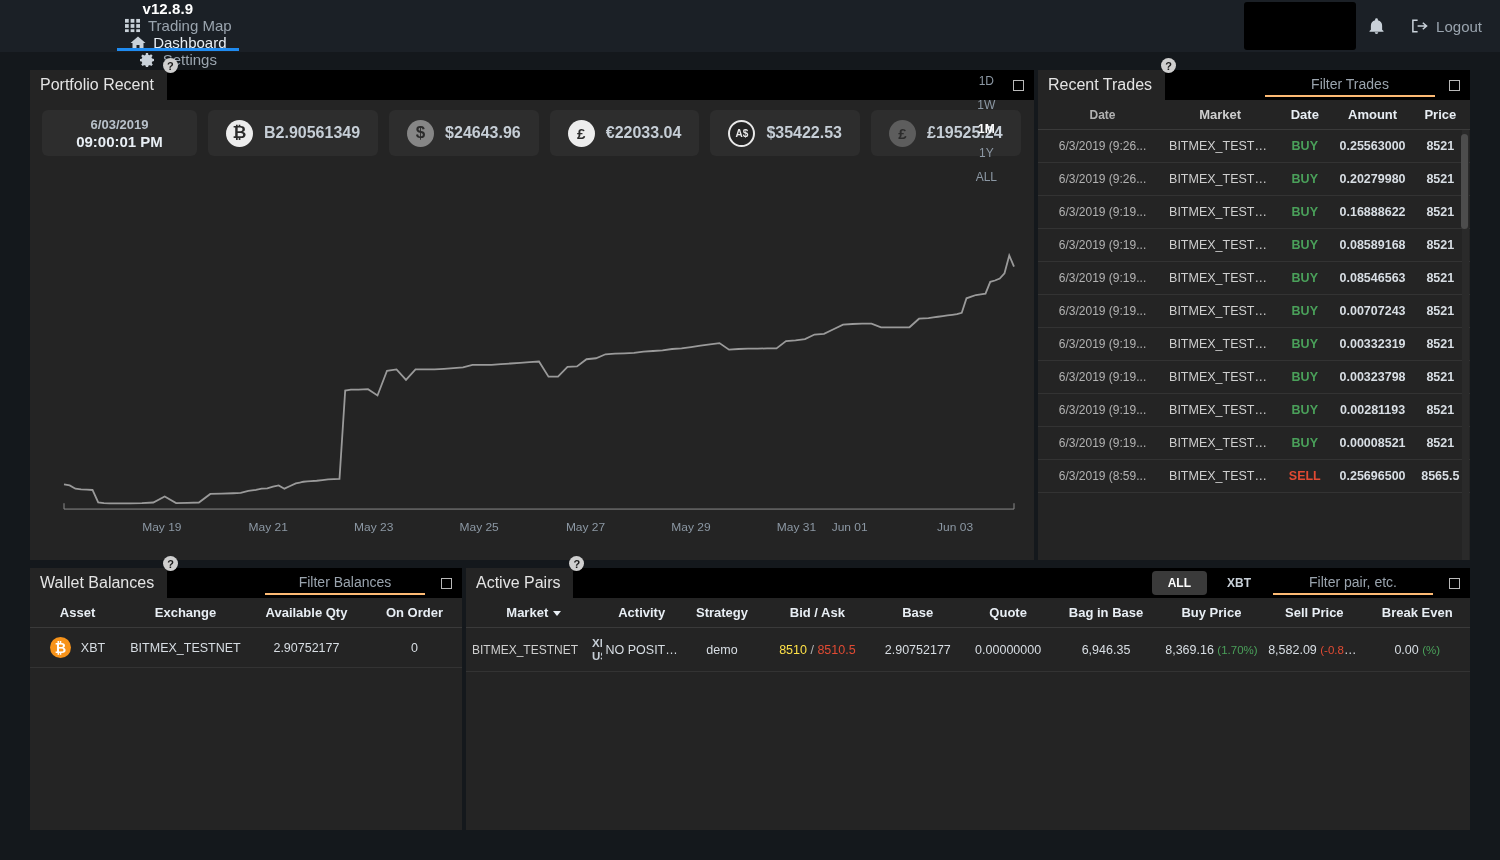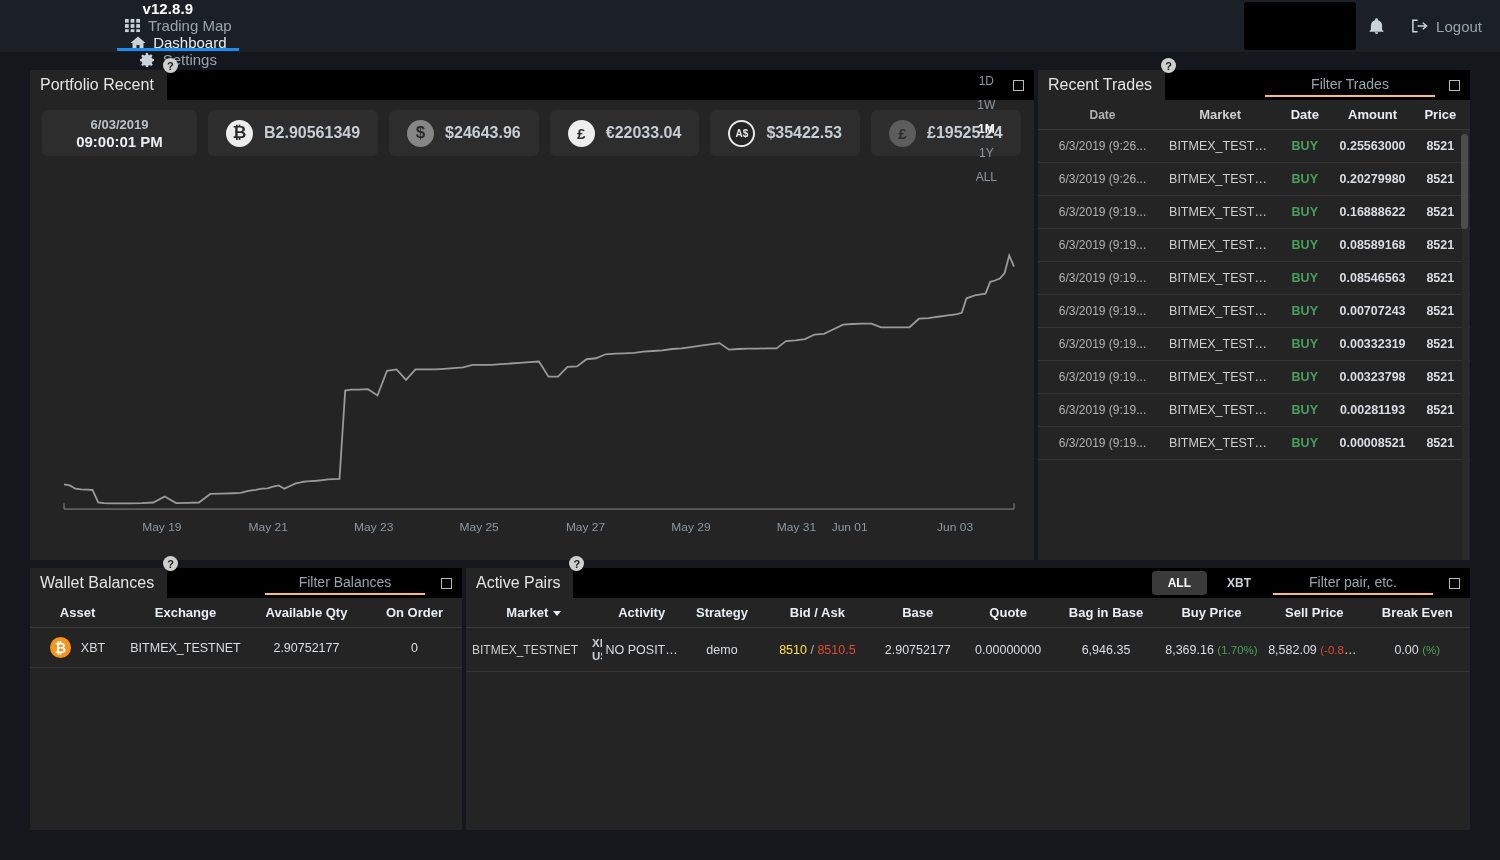--- a/index.html
+++ b/index.html
@@ -405,20 +405,27 @@
             <td class="col-type"><span class="buy">BUY</span></td>
             <td class="col-amount">0.00281193</td>
             <td class="col-price">8521</td>
           </tr>
           <tr>
             <td class="col-date">6/3/2019 (9:19...</td>
             <td class="col-market">BITMEX_TESTN...</td>
             <td class="col-type"><span class="buy">BUY</span></td>
             <td class="col-amount">0.00008521</td>
             <td class="col-price">8521</td>
+          </tr>
+          <tr>
+            <td class="col-date">6/3/2019 (8:59...</td>
+            <td class="col-market">BITMEX_TESTN...</td>
+            <td class="col-type"><span class="sell">SELL</span></td>
+            <td class="col-amount">0.25696500</td>
+            <td class="col-price">8565.5</td>
           </tr>
         </tbody>
       </table>
     <div class="scrollbar-track">
       <div class="scrollbar-thumb"></div>
     </div>
   </div>
 </div>
 
 <div class="panel" id="wallet-panel">

